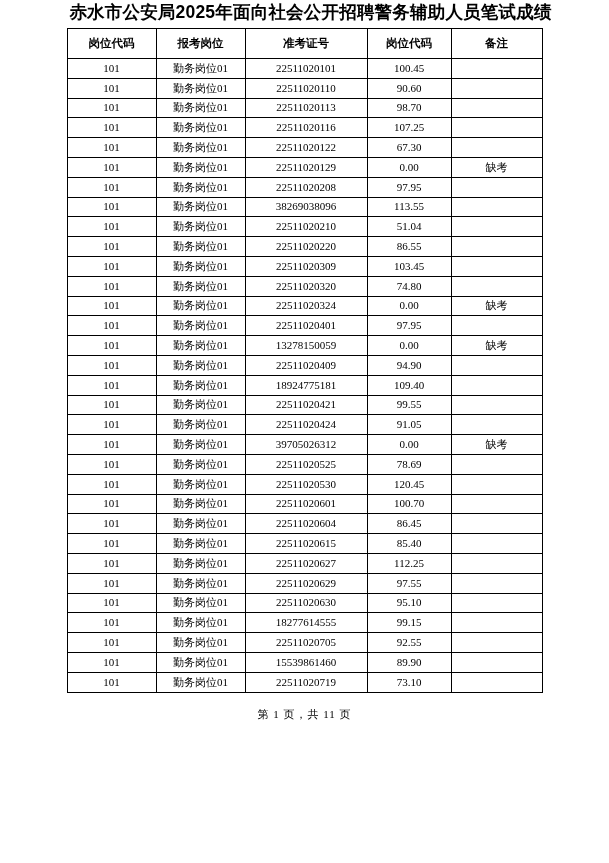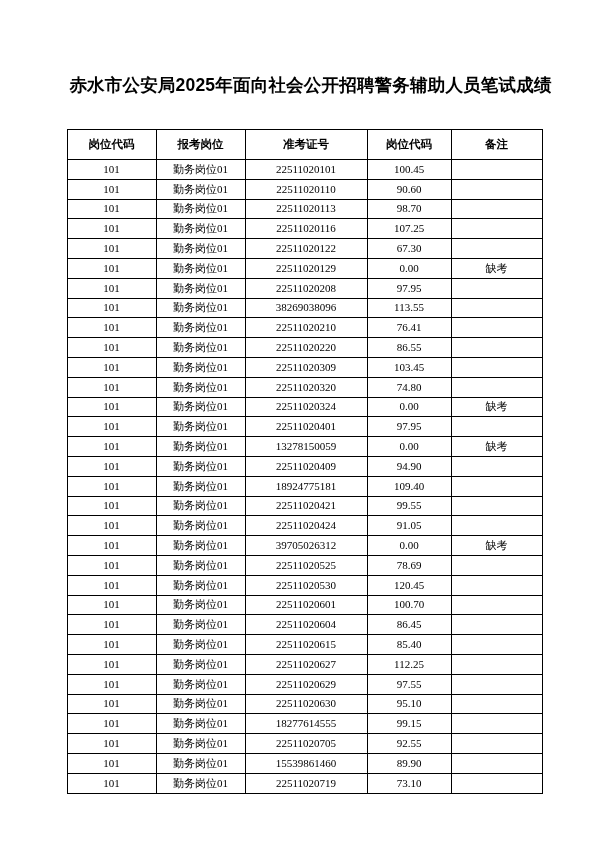--- a/index.html
+++ b/index.html
@@ -14,31 +14,30 @@
   .page {
     position: relative;
     width: 609px;
     height: 863px;
     background: var(--bg-color);
     color: var(--text-color);
     font-family: "Liberation Serif", "DejaVu Serif", serif;
     overflow: hidden;
   }
   .title {
-    padding-top: 73px;
     text-align: center;
     font-family: "Liberation Sans", "DejaVu Sans", sans-serif;
     font-size: 17.5px;
     font-weight: bold;
     letter-spacing: 0.2px;
     line-height: 24px;
     margin-left: 12px;
   }
   table.scores {
-    margin: 32px auto 0 auto;
+    margin: 4px auto 0 auto;
     width: 475px;
     border-collapse: collapse;
     table-layout: fixed;
   }
   table.scores th, table.scores td {
     border: 1px solid var(--border-color);
     text-align: center;
     vertical-align: middle;
     overflow: hidden;
     white-space: nowrap;
@@ -142,21 +141,21 @@
           <td>101</td>
           <td>勤务岗位01</td>
           <td>38269038096</td>
           <td>113.55</td>
           <td></td>
         </tr>
         <tr>
           <td>101</td>
           <td>勤务岗位01</td>
           <td>22511020210</td>
-          <td>76.41</td>
+          <td>51.04</td>
           <td></td>
         </tr>
         <tr>
           <td>101</td>
           <td>勤务岗位01</td>
           <td>22511020220</td>
           <td>86.55</td>
           <td></td>
         </tr>
         <tr>
@@ -309,14 +308,15 @@
         <tr>
           <td>101</td>
           <td>勤务岗位01</td>
           <td>22511020719</td>
           <td>73.10</td>
           <td></td>
         </tr>
       </tbody>
   </table>
 
+  <div class="page-footer">第 1 页，共 11 页</div>
 
 </div>
 
 </body></html>

